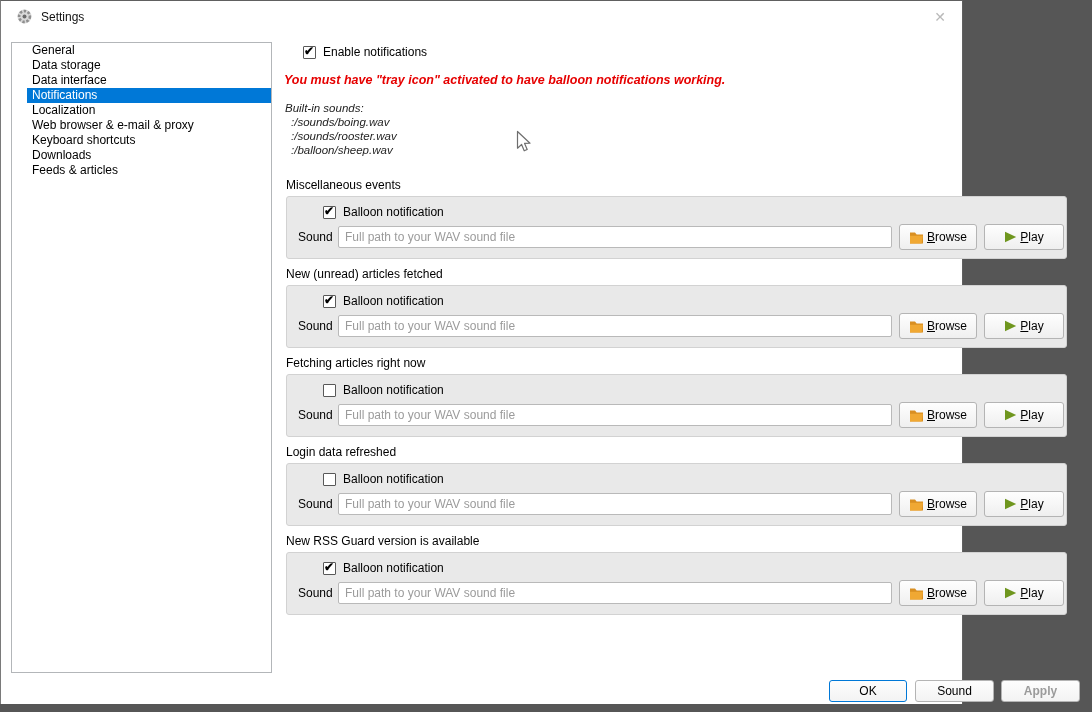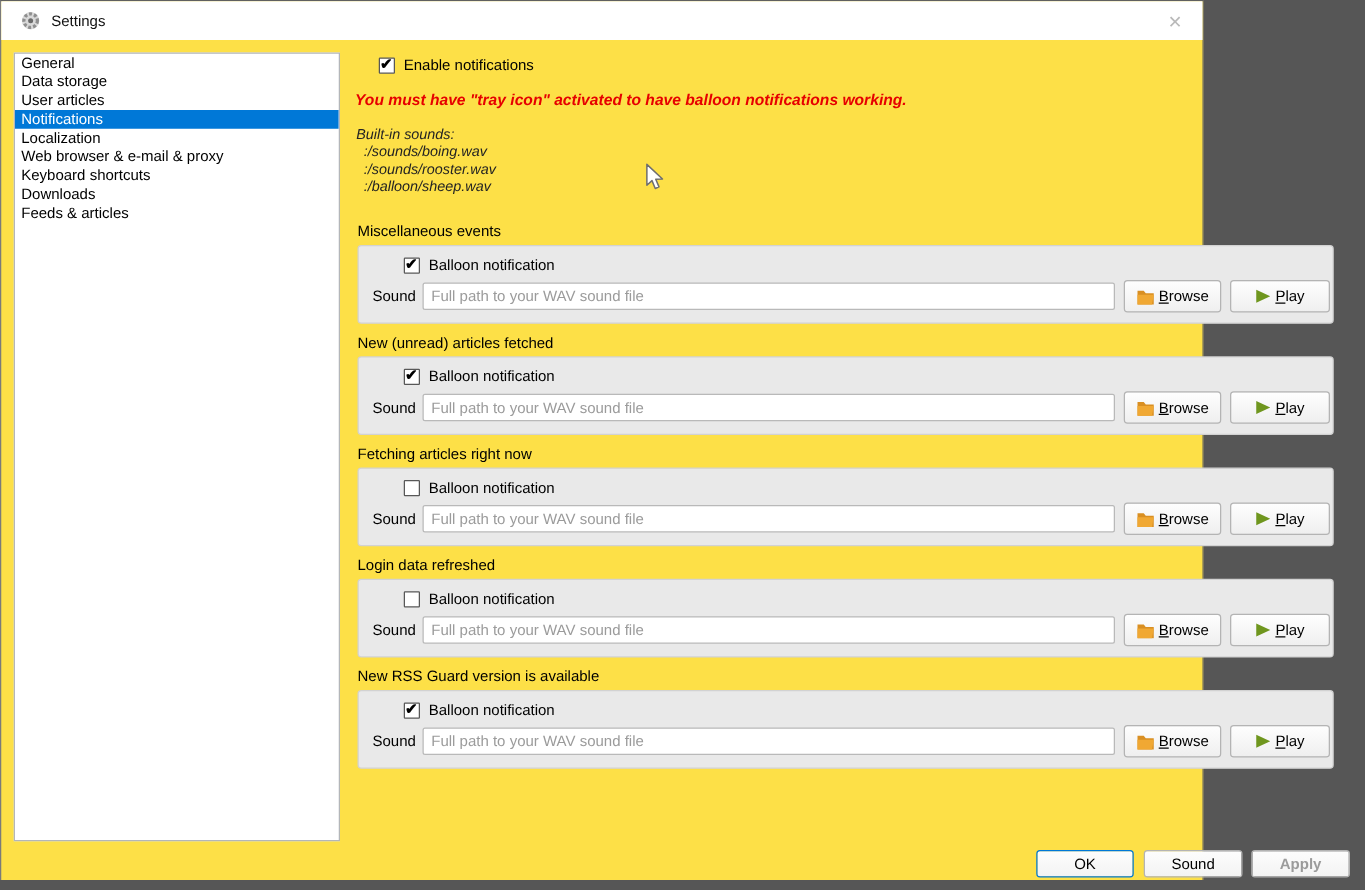--- a/index.html
+++ b/index.html
@@ -4,37 +4,37 @@
 <style>
   html,body{margin:0;padding:0;}
   body{
     width:1092px;height:712px;position:relative;overflow:hidden;
     background:#565656;
     font-family:"Liberation Sans", sans-serif;
     -webkit-font-smoothing:antialiased;
   }
   .window{
     position:absolute;left:0;top:0;width:963px;height:704px;
-    background:#fde047;box-sizing:border-box;
+    background:#ffffff;box-sizing:border-box;
     border-top:1px solid #606060;border-left:1px solid #7a7a7a;border-right:1px solid #606060;
   }
   
   .titlebar{
     position:absolute;left:0;top:0;right:0;height:31px;background:#ffffff;
     display:flex;align-items:center;
   }
   .titlebar .app-icon{margin-left:16px;width:15px;height:15px;flex:none;}
   .titlebar .title{margin-left:9px;font-size:12px;color:#111;}
   .titlebar .close{
     margin-left:auto;margin-right:16px;color:#b9b9b9;font-size:14px;line-height:14px;cursor:default;
   }
   
   .sidebar{
     position:absolute;left:10px;top:41px;width:261px;height:631px;
-    background:#ffffff;border:1px solid #b3b6b9;box-sizing:border-box;overflow:hidden;
+    background:#ffffff;border:1px solid #b3b6b9;box-sizing:border-box;overflow:hidden;padding-left:15px;
   }
   .sidebar .item{
     font-size:12px;line-height:15px;height:15px;padding-left:5px;color:#000;white-space:nowrap;
   }
   .sidebar .item.selected{background:#0078d7;color:#fff;}
   
   .cbrow{display:flex;align-items:center;padding-left:24px;}
   .checkbox{
     width:13px;height:13px;background:#fff;border:1px solid #585858;
     box-sizing:border-box;position:relative;flex:none;border-radius:1px;
@@ -114,21 +114,21 @@
   </div>
 
   <div class="sidebar">
       <div class="item">
     <span>General</span>
   </div>
       <div class="item">
     <span>Data storage</span>
   </div>
       <div class="item">
-    <span>User articles</span>
+    <span>Data interface</span>
   </div>
       <div class="item selected">
     <span>Notifications</span>
   </div>
       <div class="item">
     <span>Localization</span>
   </div>
       <div class="item">
     <span>Web browser &amp; e-mail &amp; proxy</span>
   </div>

